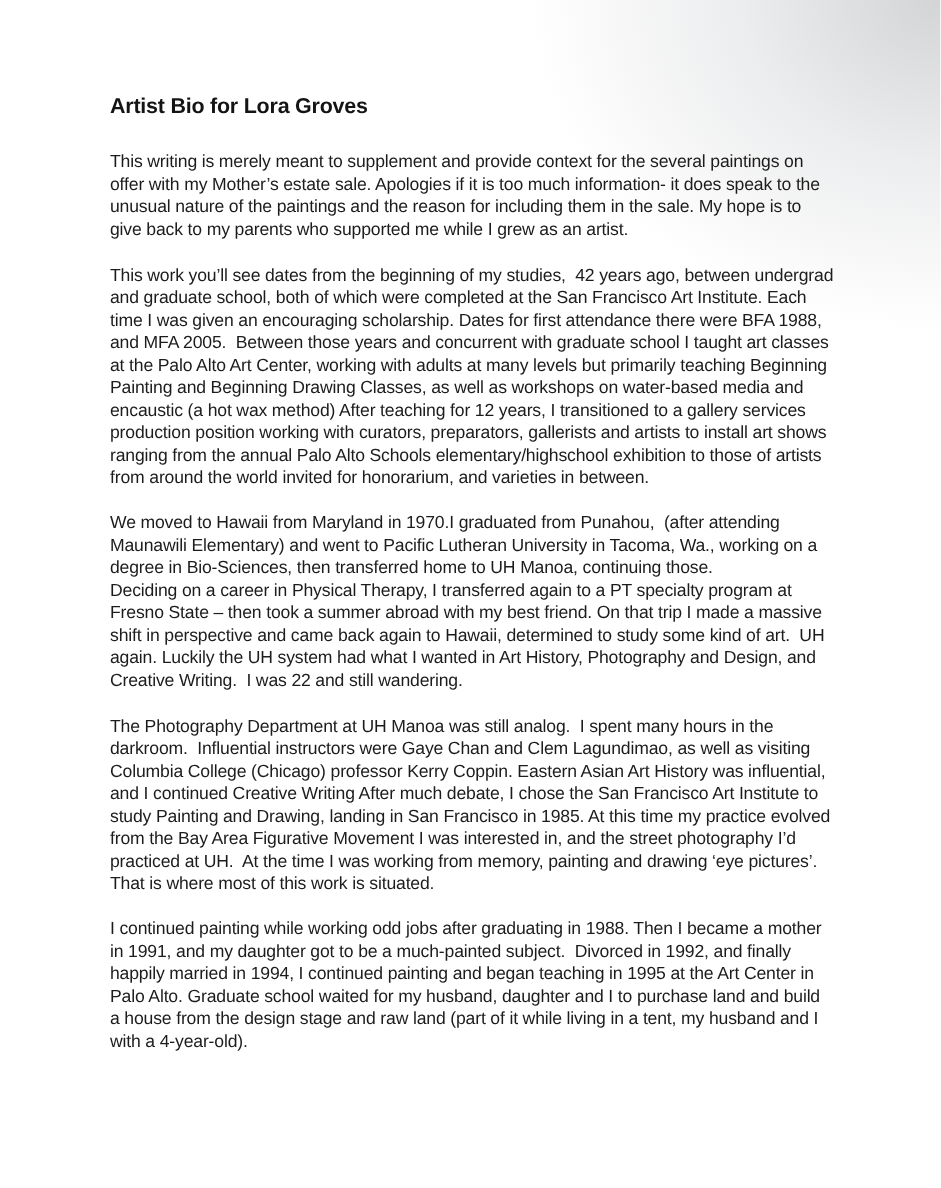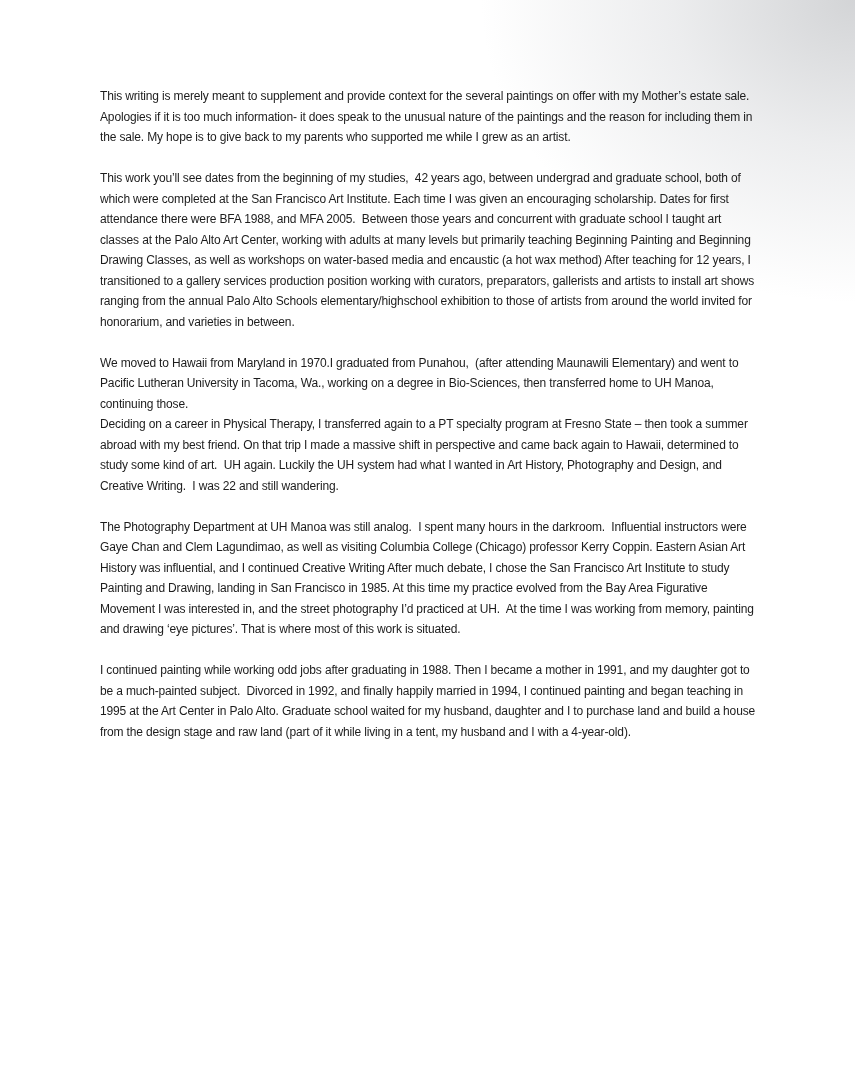--- a/index.html
+++ b/index.html
@@ -32,32 +32,33 @@
   .doc-title {
     margin: 0 0 29px 0;
     font-size: 19.5px;
     line-height: 23px;
     font-weight: 700;
     letter-spacing: -0.2px;
     color: #141414;
   }
   .doc-para {
     margin: 0 0 20.5px 0;
-    font-size: 12px;
+    font-size: 16px;
     line-height: 20.5px;
     letter-spacing: -0.15px;
     white-space: pre-wrap;      
     word-spacing: 0px;
   }
 </style>
 </head>
 <body>
 
 <div class="page">
   <div class="content">
+    <h1 class="doc-title">Artist Bio for Lora Groves</h1>
     <p class="doc-para">This writing is merely meant to supplement and provide context for the several paintings on offer with my Mother’s estate sale. Apologies if it is too much information- it does speak to the unusual nature of the paintings and the reason for including them in the sale. My hope is to give back to my parents who supported me while I grew as an artist.</p>
     <p class="doc-para">This work you’ll see dates from the beginning of my studies,  42 years ago, between undergrad and graduate school, both of which were completed at the San Francisco Art Institute. Each time I was given an encouraging scholarship. Dates for first attendance there were BFA 1988, and MFA 2005.  Between those years and concurrent with graduate school I taught art classes at the Palo Alto Art Center, working with adults at many levels but primarily teaching Beginning Painting and Beginning Drawing Classes, as well as workshops on water-based media and encaustic (a hot wax method) After teaching for 12 years, I transitioned to a gallery services production position working with curators, preparators, gallerists and artists to install art shows ranging from the annual Palo Alto Schools elementary/highschool exhibition to those of artists from around the world invited for honorarium, and varieties in between.</p>
     <p class="doc-para">We moved to Hawaii from Maryland in 1970.I graduated from Punahou,  (after attending Maunawili Elementary) and went to Pacific Lutheran University in Tacoma, Wa., working on a degree in Bio-Sciences, then transferred home to UH Manoa, continuing those.
 Deciding on a career in Physical Therapy, I transferred again to a PT specialty program at Fresno State – then took a summer abroad with my best friend. On that trip I made a massive shift in perspective and came back again to Hawaii, determined to study some kind of art.  UH again. Luckily the UH system had what I wanted in Art History, Photography and Design, and Creative Writing.  I was 22 and still wandering.</p>
     <p class="doc-para">The Photography Department at UH Manoa was still analog.  I spent many hours in the darkroom.  Influential instructors were Gaye Chan and Clem Lagundimao, as well as visiting Columbia College (Chicago) professor Kerry Coppin. Eastern Asian Art History was influential, and I continued Creative Writing After much debate, I chose the San Francisco Art Institute to study Painting and Drawing, landing in San Francisco in 1985. At this time my practice evolved from the Bay Area Figurative Movement I was interested in, and the street photography I’d practiced at UH.  At the time I was working from memory, painting and drawing ‘eye pictures’. That is where most of this work is situated.</p>
     <p class="doc-para">I continued painting while working odd jobs after graduating in 1988. Then I became a mother in 1991, and my daughter got to be a much-painted subject.  Divorced in 1992, and finally happily married in 1994, I continued painting and began teaching in 1995 at the Art Center in Palo Alto. Graduate school waited for my husband, daughter and I to purchase land and build a house from the design stage and raw land (part of it while living in a tent, my husband and I with a 4-year-old).</p>
   </div>
 </div>
 
 </body></html>

